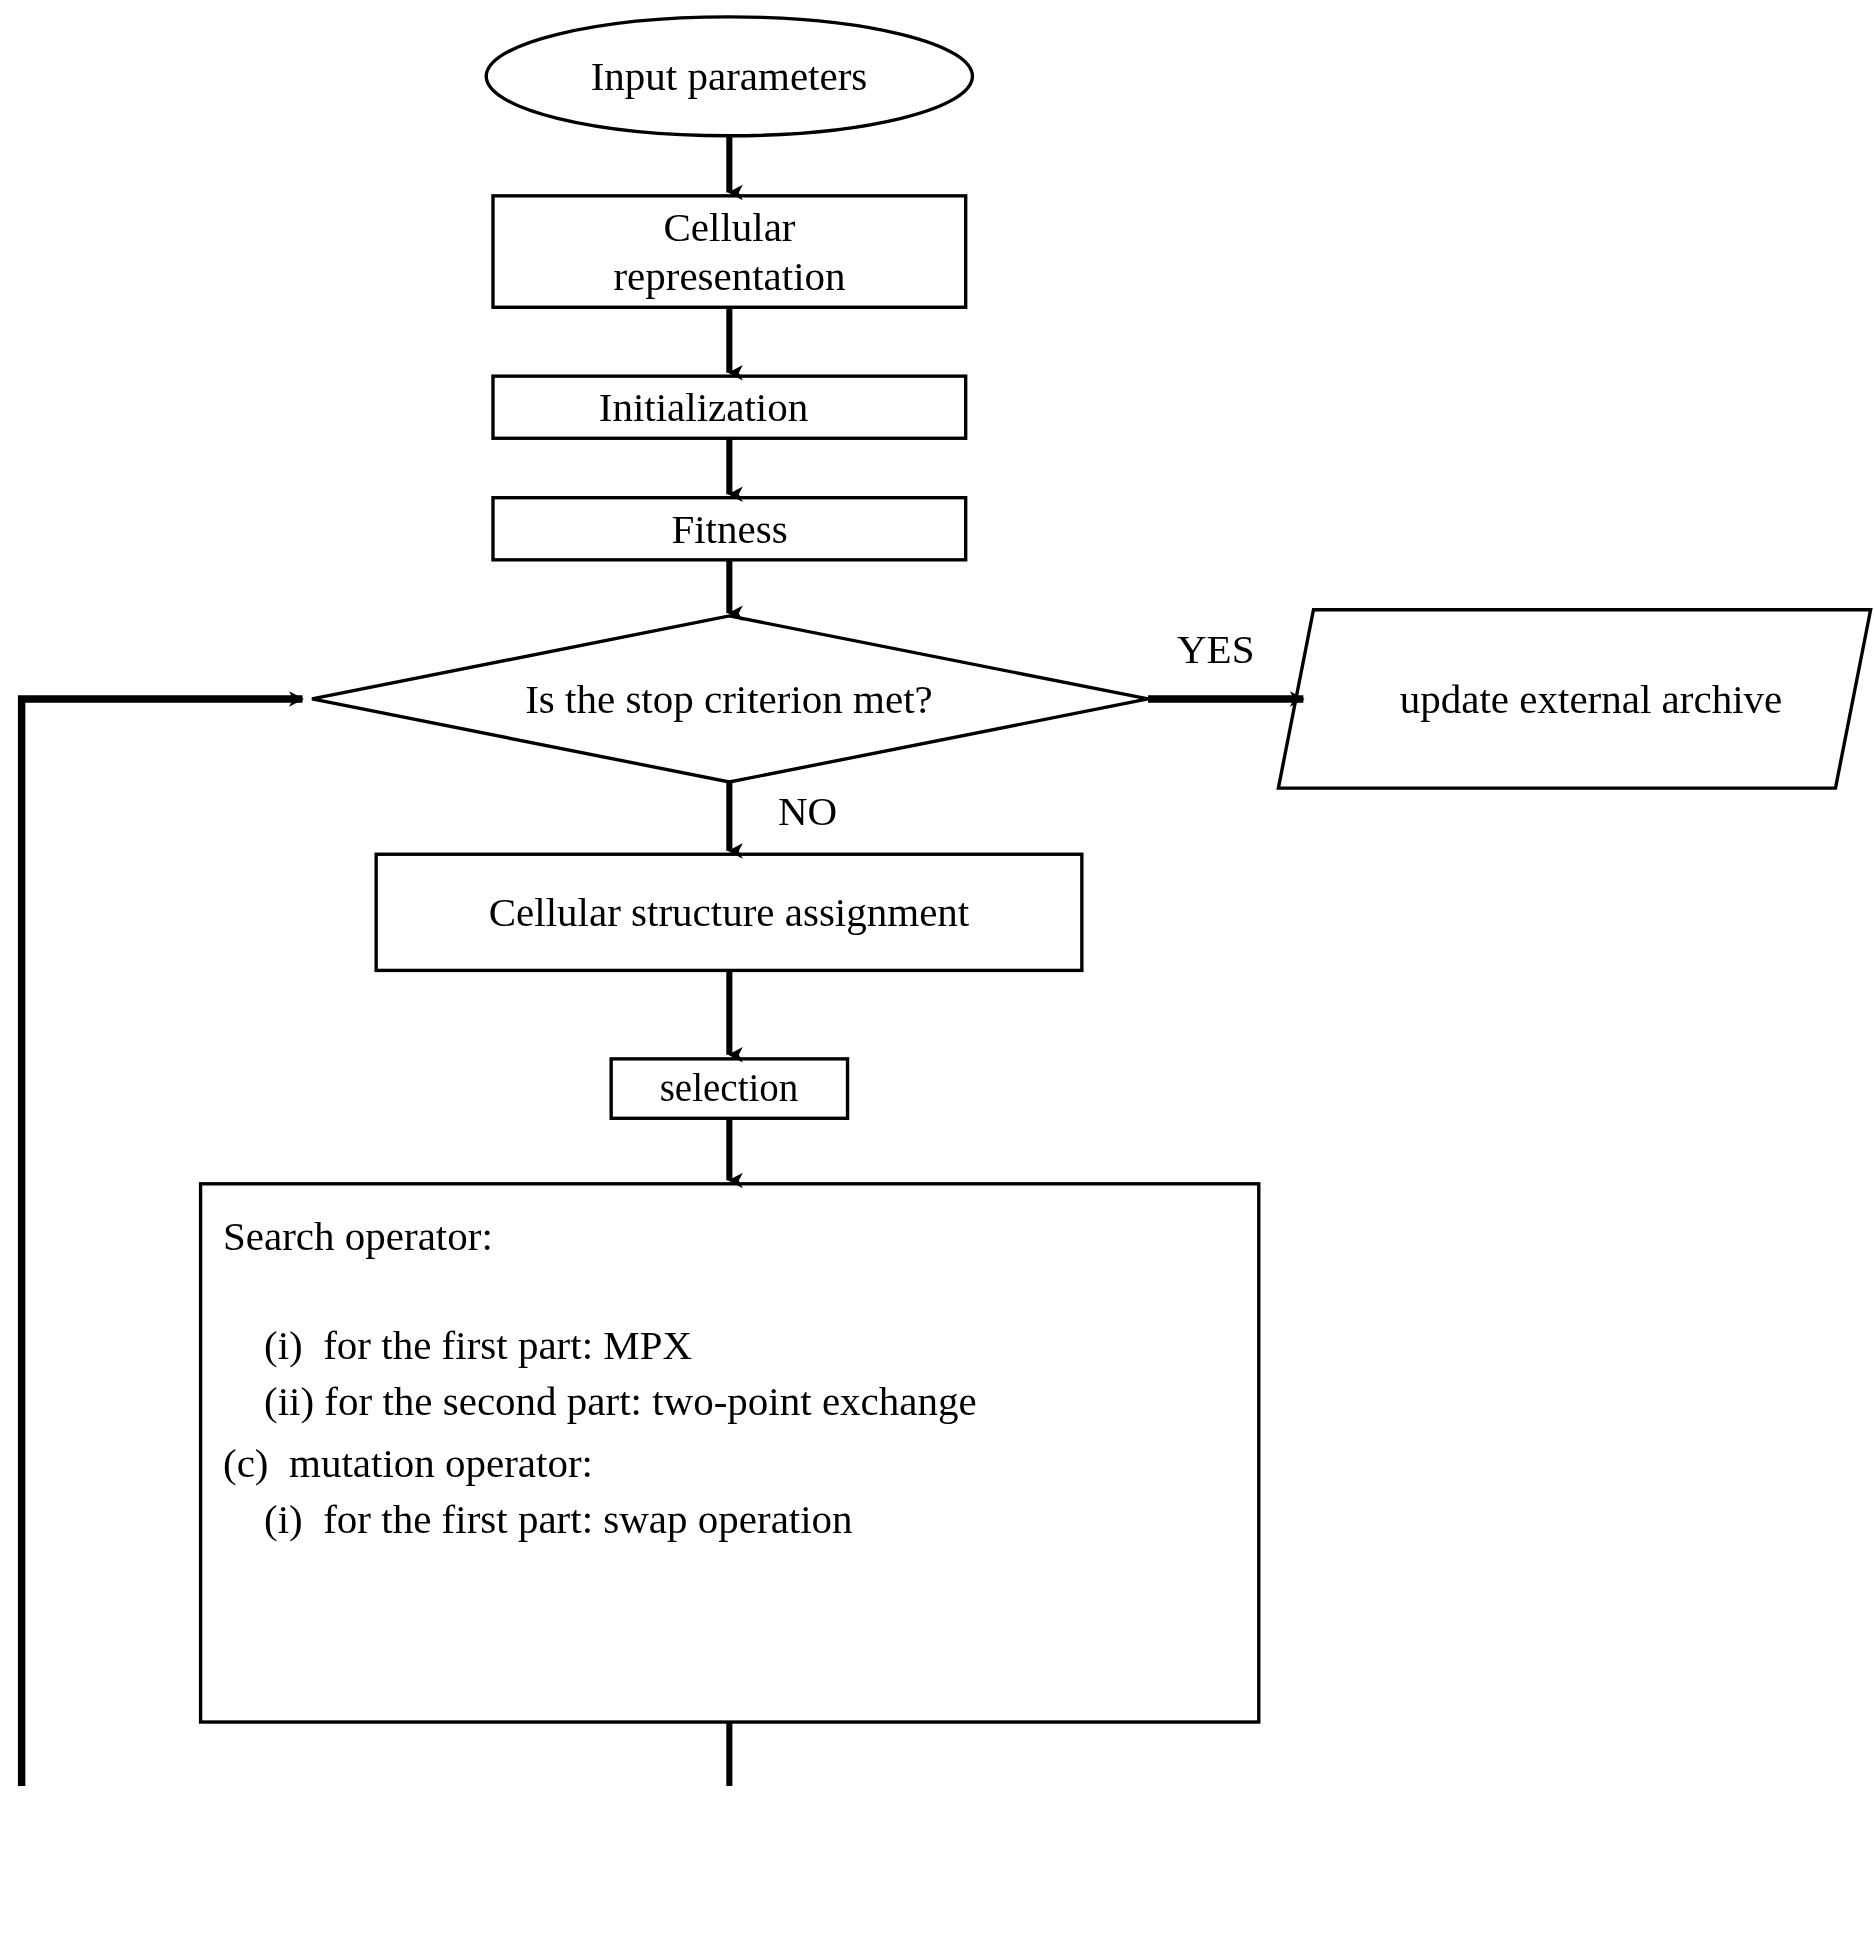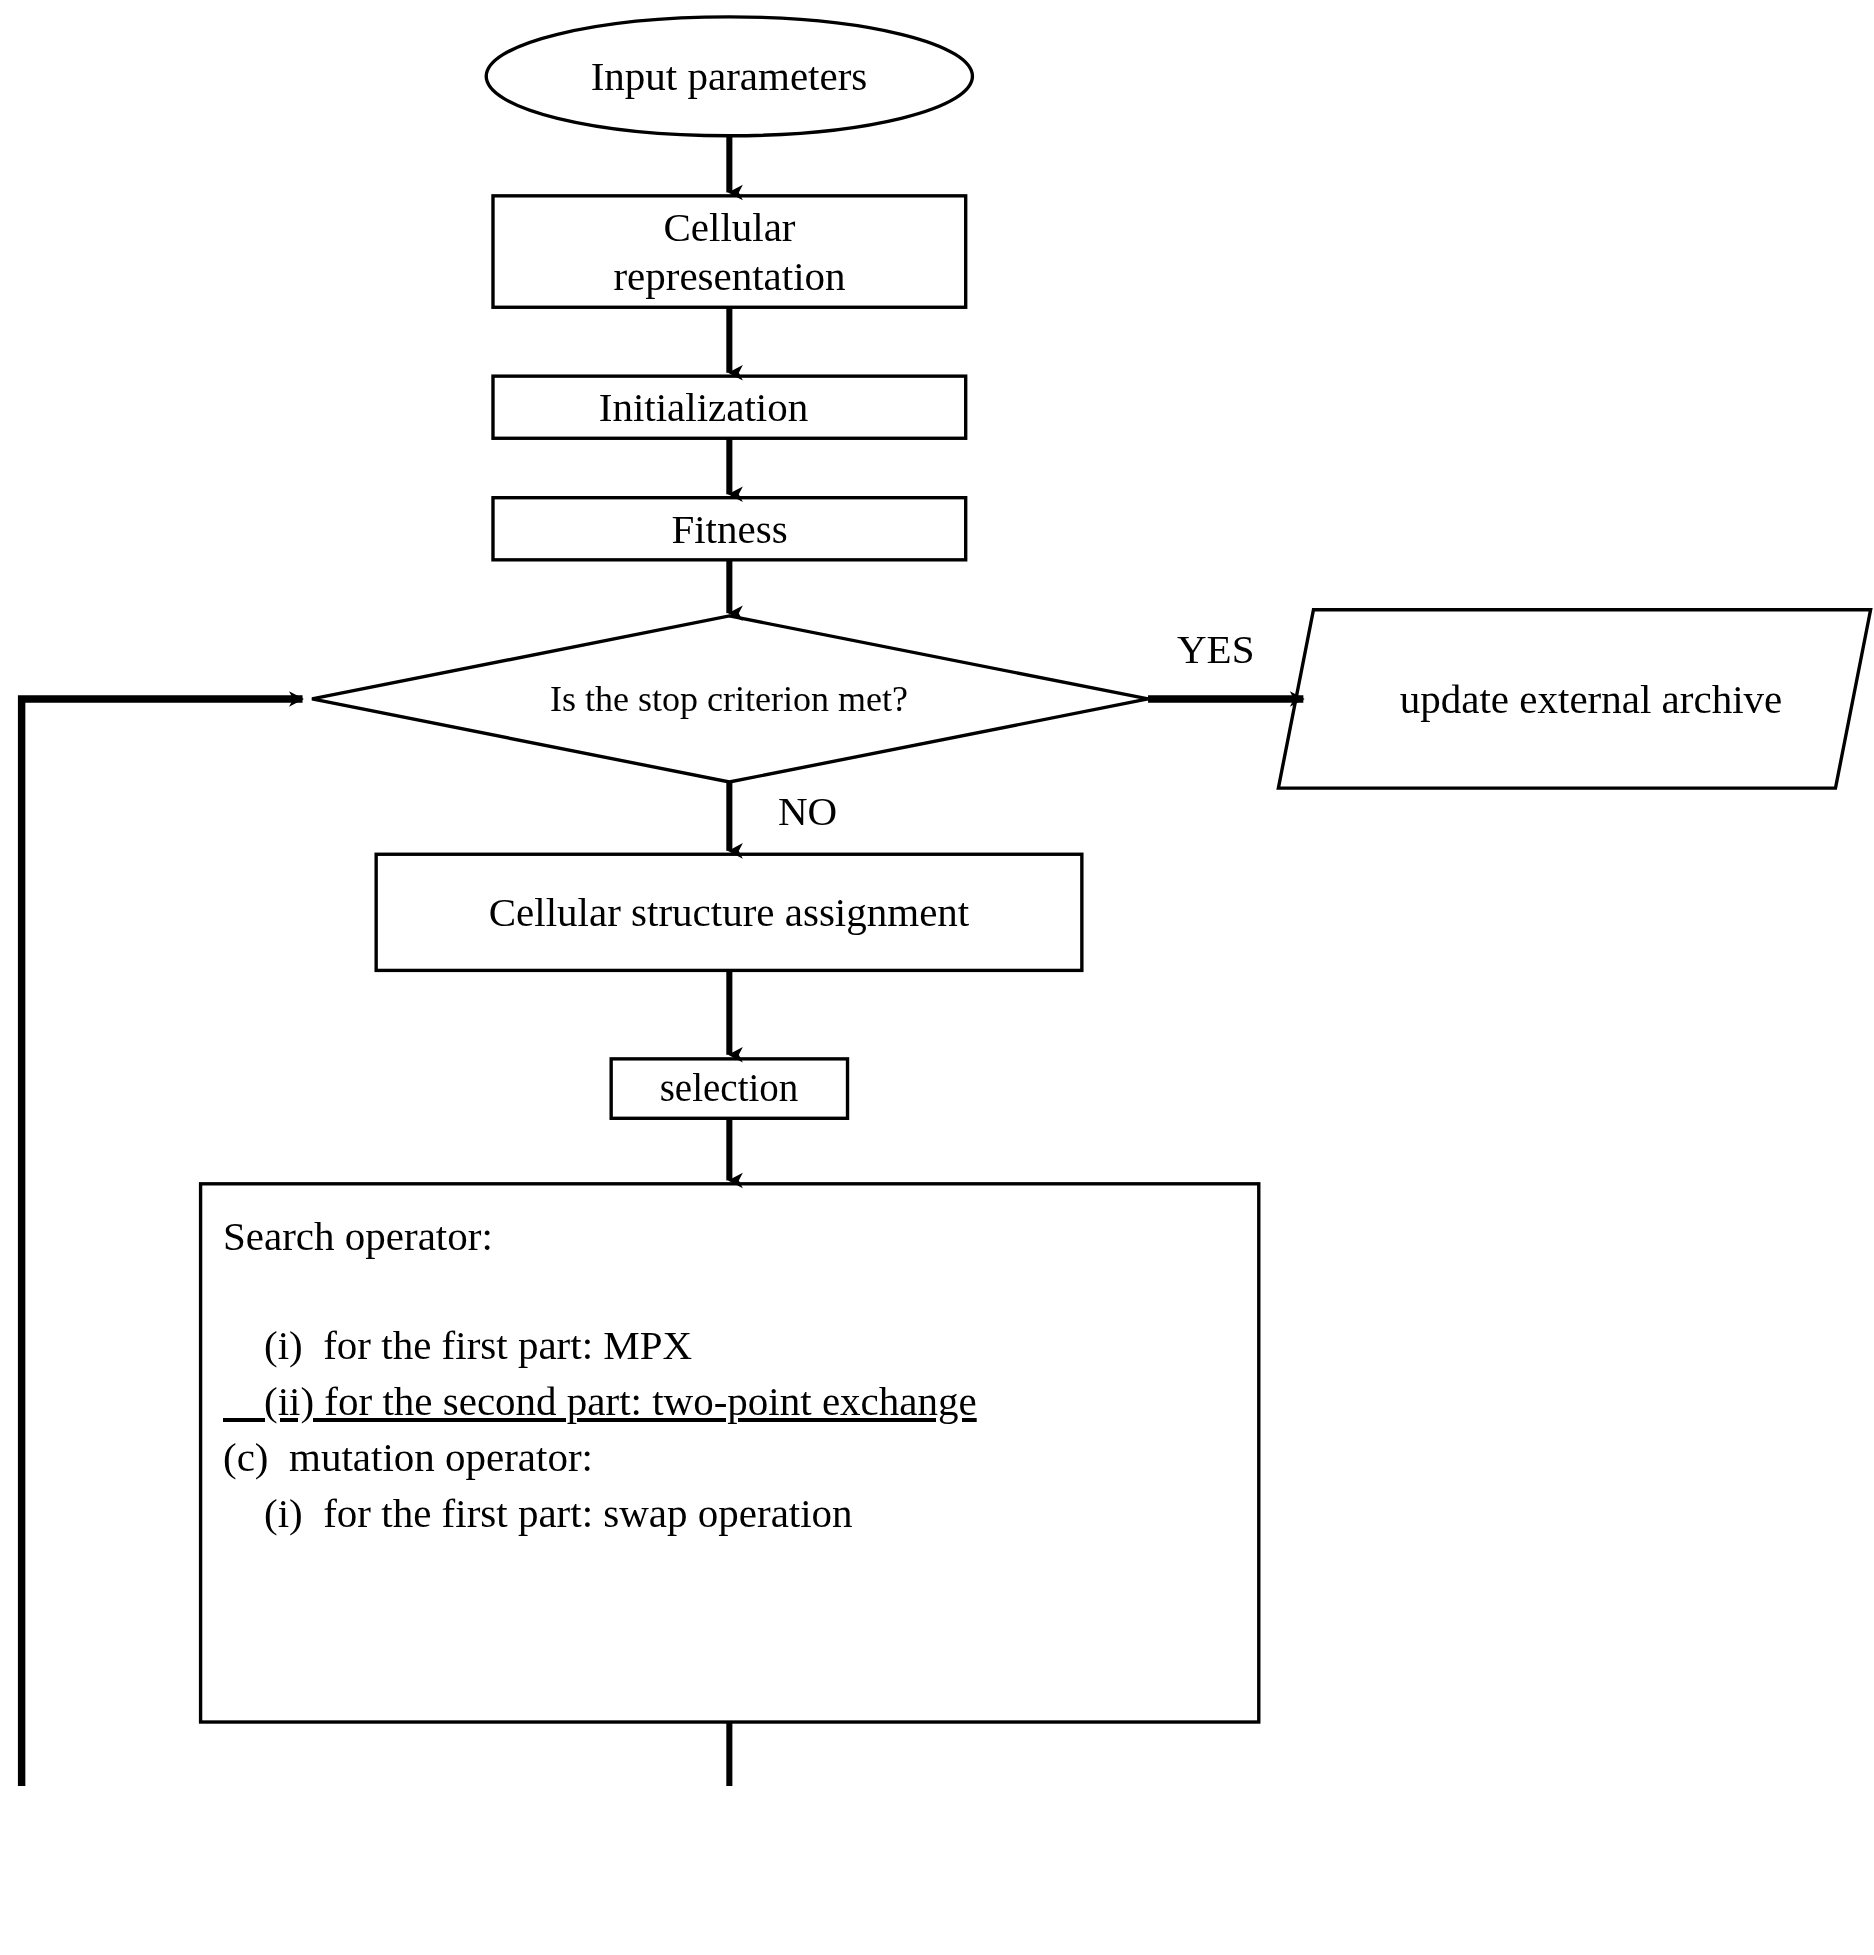--- a/index.html
+++ b/index.html
@@ -108,36 +108,36 @@
 
   <div class="node-label" style="left:486px; top:17px; width:486px; height:119px; font-size:41px;">Input parameters</div>
 
   <div class="node-label" style="left:493px; top:196px; width:473px; height:111px; font-size:41px;">Cellular
 representation</div>
 
   <div class="node-label" style="left:467px; top:376px; width:473px; height:62px; font-size:41px;">Initialization</div>
 
   <div class="node-label" style="left:493px; top:498px; width:473px; height:62px; font-size:41px;">Fitness</div>
 
-  <div class="node-label" style="left:378px; top:665px; width:702px; height:68px; font-size:36px;">Is the stop criterion met?</div>
+  <div class="node-label" style="left:378px; top:665px; width:702px; height:68px; font-size:41px;">Is the stop criterion met?</div>
 
   <div class="node-label" style="left:1324px; top:665px; width:534px; height:68px; font-size:41px;">update external archive</div>
 
   <div class="node-label" style="left:376px; top:854px; width:706px; height:116px; font-size:41px;">Cellular structure assignment</div>
 
   <div class="node-label" style="left:611px; top:1059px; width:236px; height:59px; font-size:39px;">selection</div>
 
   <div class="node-label" style="left:493px; top:1811px; width:491px; height:62px; font-size:41px;">Local search</div>
 
   <div class="edge-label" style="left:1177px; top:625px; font-size:41px;">YES</div>
 
   <div class="edge-label" style="left:778px; top:787px; font-size:41px;">NO</div>
 
   <div class="op-block" style="left:223px; top:1216px; width:1013px; font-size:41px;">
     <div class="op-line" style="margin-bottom:68px;">Search operator:</div>
     <div class="op-line" style="margin-bottom:15px;">    (i)  for the first part: MPX</div>
-    <div class="op-line" style="margin-bottom:15px;text-decoration:underline;">    (ii) for the second part: two-point exchange</div>
+    <div class="op-line" style="margin-bottom:21px;">    (ii) for the second part: two-point exchange</div>
     <div class="op-line" style="margin-bottom:15px;">(c)  mutation operator:</div>
     <div class="op-line" style="margin-bottom:15px;">    (i)  for the first part: swap operation</div>
   </div>
 
 </div>
 
 
 </body></html>

